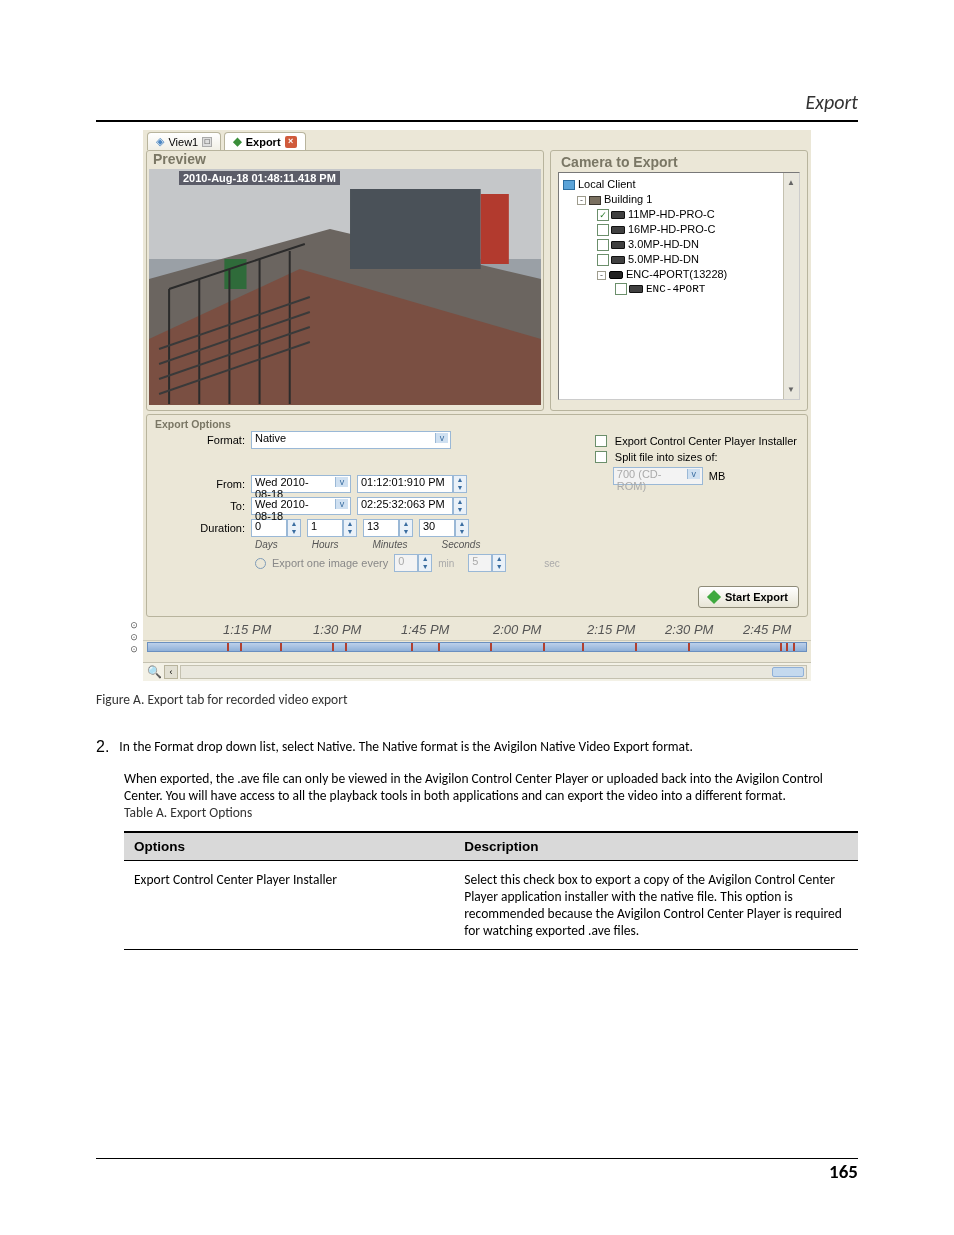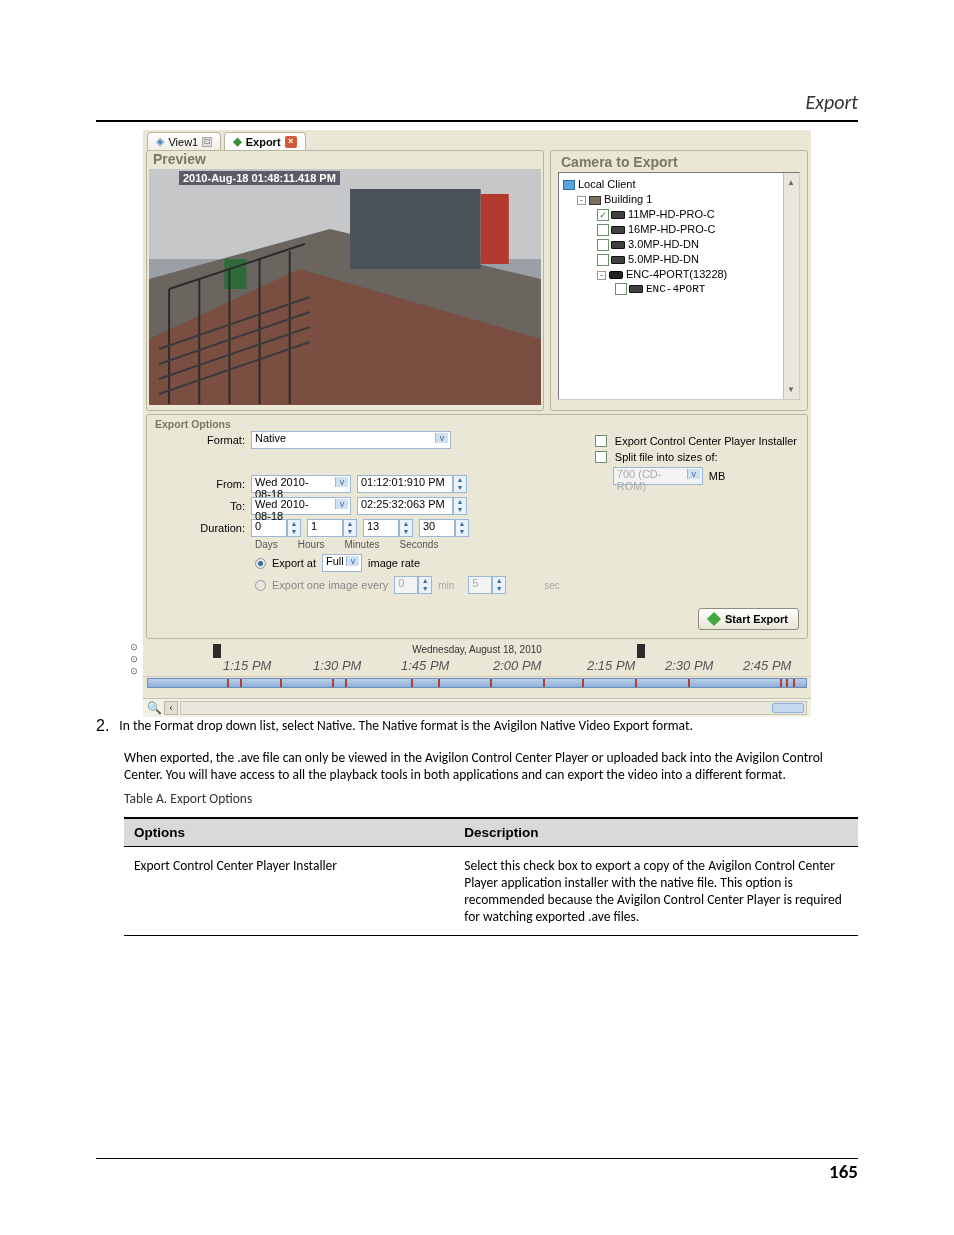--- a/index.html
+++ b/index.html
@@ -1,21 +1,21 @@
 <!DOCTYPE html>
 <html><head>
 <meta charset="utf-8">
 <style>
   * { box-sizing: border-box; margin: 0; padding: 0; }
   body { background: #fff; font-family: "Segoe UI", Tahoma, sans-serif; width: 954px; height: 1235px; position: relative; color: #000; }
   .page { padding: 90px 96px 40px 96px; }
   .header-line { border-top: 2px solid #000; margin: 0 0 4px 0; }
   .header-title { text-align: right; font-style: italic; font-size: 20px; font-family: Calibri, sans-serif; color: #333; margin-bottom: 6px; }
   .figure-caption { font-size: 13.5px; font-family: Calibri, sans-serif; color: #333; margin: 10px 0 30px 0; }
-  .option-intro { font-size: 13.5px; font-family: Calibri, sans-serif; margin-bottom: 7px; }
+  .option-intro { font-size: 13.5px; font-family: Calibri, sans-serif; margin-bottom: 0; }
   .table-title { font-size: 13.5px; font-family: Calibri, sans-serif; color: #333; margin-bottom: 10px; }
   table.options { width: 100%; border-collapse: collapse; }
   table.options th { background: #d9d9d9; font-weight: bold; font-size: 13.5px; padding: 6px 10px; text-align: left; border-top: 2px solid #000; border-bottom: 1px solid #000; }
   table.options td { font-size: 13.5px; padding: 10px 10px; vertical-align: top; border-bottom: 1px solid #000; font-family: Calibri, sans-serif; }
   .page-num { position: absolute; bottom: 52px; right: 96px; font-size: 19px; font-weight: bold; font-family: Calibri, sans-serif; }
   .footer-line { position: absolute; bottom: 76px; left: 96px; right: 96px; border-top: 1px solid #000; }
 
   
   .app-frame { width: 668px; margin: 8px auto 0 auto; background: #ebe7d7; font-family: Tahoma, sans-serif; font-size: 11px; }
   .tabbar { display: flex; gap: 3px; padding-top: 2px; padding-left: 4px; }
@@ -213,31 +213,25 @@
             </span>
           </div>
         <div class="spin">
             <span class="txt">30</span>
             <span class="spin-btns">
               <span>▲</span>
               <span>▼</span>
             </span>
           </div>
       </div>
-      <div class="opt-row" style="padding-left:100px; gap:12px; margin-top:-2px;">
+      <div class="opt-row" style="padding-left:100px; gap:26px; margin-top:-2px;font-style:italic;">
         <span class="unit">Days</span>
         <span class="unit">Hours</span>
         <span class="unit">Minutes</span>
         <span class="unit">Seconds</span>
-      </div>
-      <div class="opt-row" style="padding-left:100px;">
-        <span class="radio on"></span>
-        <span>Export at</span>
-        <div class="sel" style="width:40px;"><span>Full</span></div>
-        <span>image rate</span>
       </div>
       <div class="opt-row" style="padding-left:100px;">
         <span class="radio"></span>
         <span style="color:#888;">Export one image every</span>
         <div class="spin">
             <span class="txt" style="width:24px;color:#aaa;background:#f3f3f3;">0</span>
             <span class="spin-btns">
               <span>▲</span>
               <span>▼</span>
             </span>
@@ -273,25 +267,20 @@
         <span>Start Export</span>
       </div>
       <div style="height:30px;"></div>
     </div>
 
     <div class="timeline">
       <div class="tl-controls">
         <span>⊙</span>
         <span>⊙</span>
         <span>⊙</span>
-      </div>
-      <div class="tl-top">
-        <div class="marker l"></div>
-        <div class="marker r"></div>
-        <div class="tl-date">Wednesday, August 18, 2010</div>
       </div>
       <div class="tl-labels">
         <span style="left:80px">1:15 PM</span>
         <span style="left:170px">1:30 PM</span>
         <span style="left:258px">1:45 PM</span>
         <span style="left:350px">2:00 PM</span>
         <span style="left:444px">2:15 PM</span>
         <span style="left:522px">2:30 PM</span>
         <span style="left:600px">2:45 PM</span>
       </div>
@@ -326,20 +315,21 @@
       <div class="tl-zoom">
         <span class="zicon">🔍</span>
         <span class="arrow">‹</span>
         <div class="tl-scroll">
             <div class="tl-thumb"></div>
           </div>
       </div>
     </div>
   </div>
 
+  <div class="figure-caption">Figure A.    Export tab for recorded video export</div>
 
   <div style="display:flex; gap:10px; margin-bottom:14px;">
     <span>2.</span>
     <span style="font-size:13.5px; font-family:Calibri,sans-serif;">In the Format drop down list, select Native. The Native format is the Avigilon Native Video Export format.</span>
   </div>
 
   <div class="option-intro" style="padding-left:28px;">When exported, the .ave file can only be viewed in the Avigilon Control Center Player or uploaded back into the Avigilon Control Center. You will have access to all the playback tools in both applications and can export the video into a different format.</div>
 
   <div class="table-title" style="padding-left:28px;">Table A.    Export Options</div>
 

